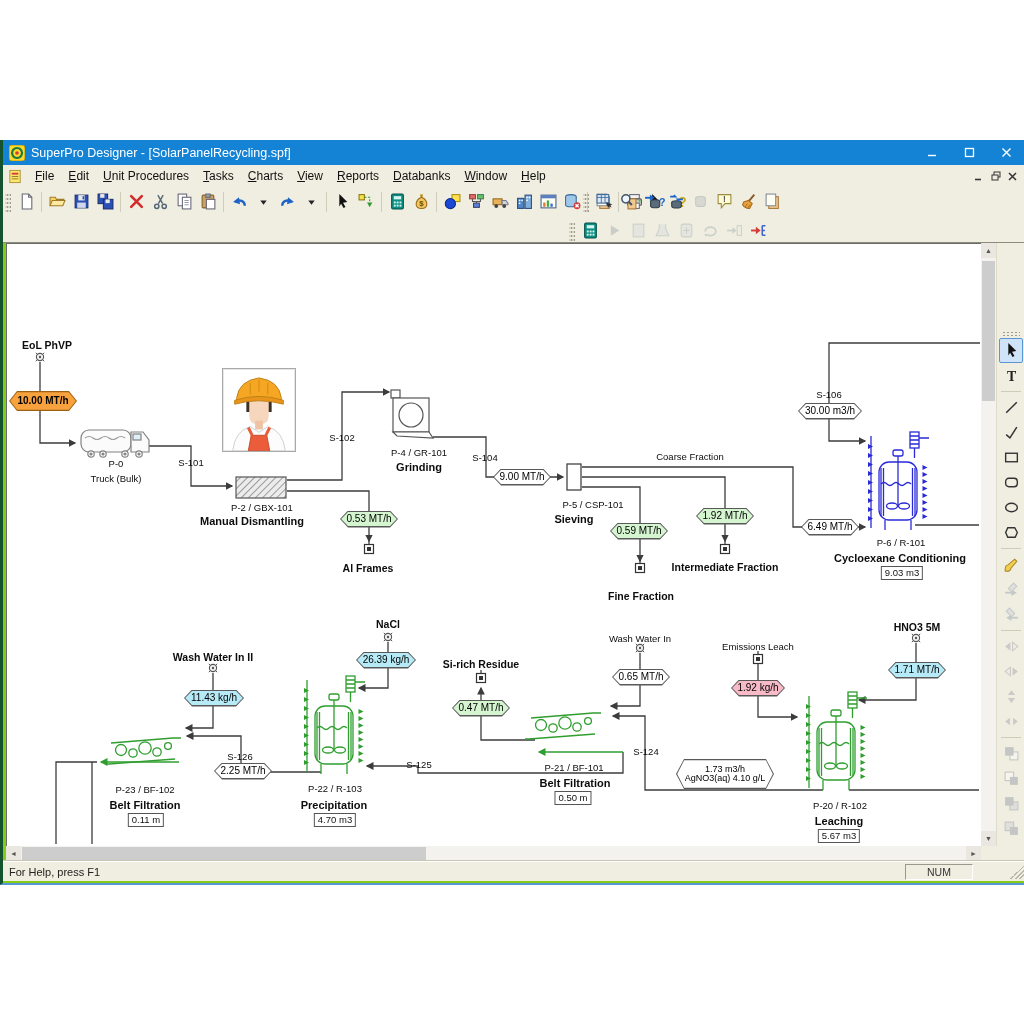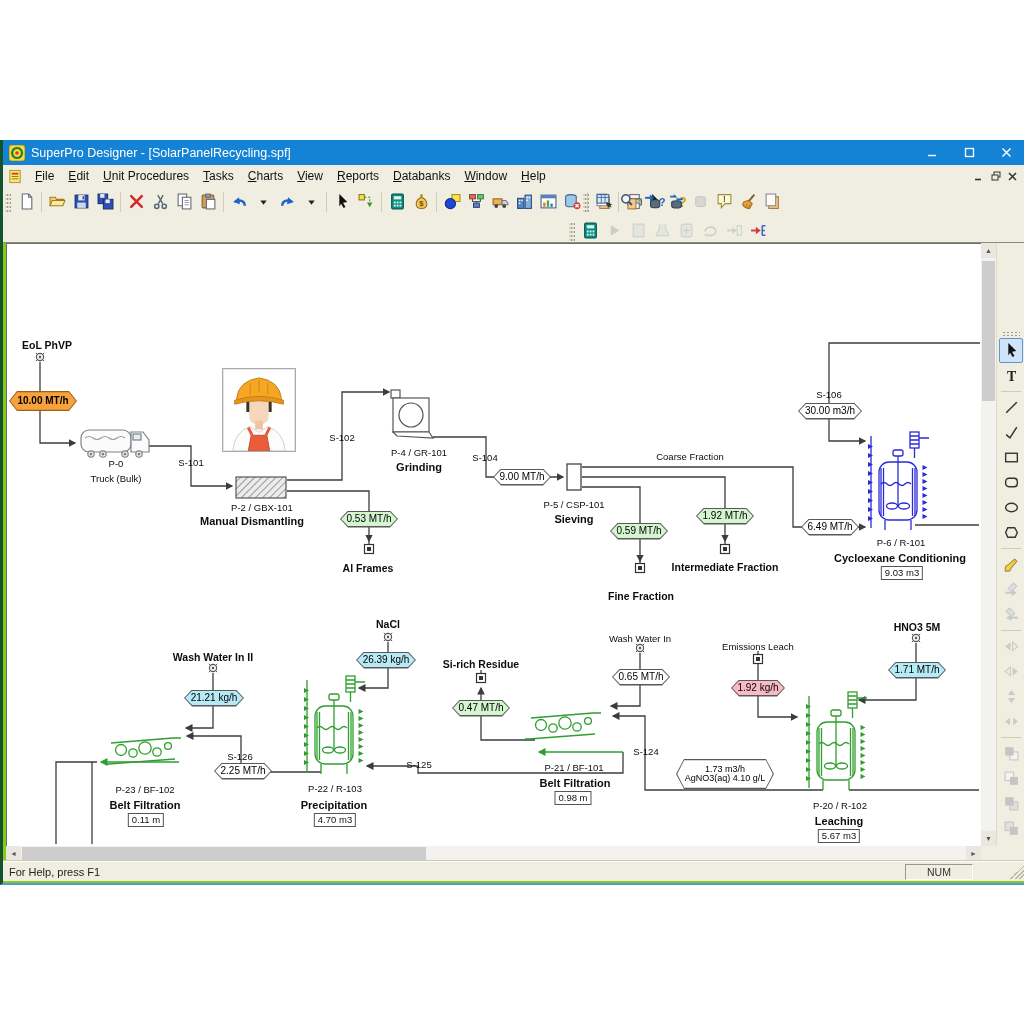--- a/index.html
+++ b/index.html
@@ -634,21 +634,21 @@
         <div class="flag c-green" style="left: 693px; top: 507.5px; width: 58px; height: 17px;">
           <div class="flag-in c-green"><span>1.92 MT/h</span></div>
         </div>
         <div class="flag c-white" style="left: 795px; top: 402.5px; width: 64px; height: 17px;">
           <div class="flag-in c-white"><span>30.00 m3/h</span></div>
         </div>
         <div class="flag c-white" style="left: 798px; top: 518.5px; width: 58px; height: 17px;">
           <div class="flag-in c-white"><span>6.49 MT/h</span></div>
         </div>
         <div class="flag c-cyan" style="left: 181px; top: 689.5px; width: 60px; height: 17px;">
-          <div class="flag-in c-cyan"><span>21.21 kg/h</span></div>
+          <div class="flag-in c-cyan"><span>11.43 kg/h</span></div>
         </div>
         <div class="flag c-cyan" style="left: 353px; top: 651.5px; width: 60px; height: 17px;">
           <div class="flag-in c-cyan"><span>26.39 kg/h</span></div>
         </div>
         <div class="flag c-green" style="left: 449px; top: 699.5px; width: 58px; height: 17px;">
           <div class="flag-in c-green"><span>0.47 MT/h</span></div>
         </div>
         <div class="flag c-white" style="left: 609px; top: 668.5px; width: 58px; height: 17px;">
           <div class="flag-in c-white"><span>0.65 MT/h</span></div>
         </div>
@@ -669,21 +669,21 @@
         <div class="lbl k-id" style="left: 113px; top: 463px;">P-0</div>
         <div class="lbl k-id" style="left: 113px; top: 478px;">Truck (Bulk)</div>
         <div class="lbl k-id" style="left: 188px; top: 462px;">S-101</div>
         <div class="lbl k-id" style="left: 259px; top: 507px;">P-2 / GBX-101</div>
         <div class="lbl k-name" style="left: 249px; top: 521px;">Manual Dismantling</div>
         <div class="lbl k-id" style="left: 339px; top: 437px;">S-102</div>
         <div class="lbl k-io" style="left: 365px; top: 568px;">Al Frames</div>
         <div class="lbl k-id" style="left: 416px; top: 452px;">P-4 / GR-101</div>
         <div class="lbl k-name" style="left: 416px; top: 467px;">Grinding</div>
         <div class="lbl k-id" style="left: 482px; top: 457px;">S-104</div>
-        <div class="lbl k-id" style="left: 571px; top: 504px;">P-5 / CSP-101</div>
+        <div class="lbl k-id" style="left: 590px; top: 504px;">P-5 / CSP-101</div>
         <div class="lbl k-name" style="left: 571px; top: 519px;">Sieving</div>
         <div class="lbl k-plain" style="left: 687px; top: 456px;">Coarse Fraction</div>
         <div class="lbl k-io" style="left: 638px; top: 584px; margin-top: 12px;">Fine Fraction</div>
         <div class="lbl k-io" style="left: 722px; top: 567px;">Intermediate Fraction</div>
         <div class="lbl k-id" style="left: 826px; top: 394px;">S-106</div>
         <div class="lbl k-id" style="left: 898px; top: 542px;">P-6 / R-101</div>
         <div class="lbl k-name" style="left: 897px; top: 558px;">Cycloexane Conditioning</div>
         <div class="lbl k-io" style="left: 210px; top: 657px;">Wash Water In II</div>
         <div class="lbl k-io" style="left: 385px; top: 624px;">NaCl</div>
         <div class="lbl k-io" style="left: 478px; top: 664px;">Si-rich Residue</div>
@@ -697,21 +697,21 @@
         <div class="lbl k-name" style="left: 142px; top: 805px;">Belt Filtration</div>
         <div class="lbl k-id" style="left: 332px; top: 788px;">P-22 / R-103</div>
         <div class="lbl k-name" style="left: 331px; top: 805px;">Precipitation</div>
         <div class="lbl k-id" style="left: 571px; top: 767px;">P-21 / BF-101</div>
         <div class="lbl k-name" style="left: 572px; top: 783px;">Belt Filtration</div>
         <div class="lbl k-id" style="left: 837px; top: 805px;">P-20 / R-102</div>
         <div class="lbl k-name" style="left: 836px; top: 821px;">Leaching</div>
         <div class="val" style="left: 899px; top: 573px;">9.03 m3</div>
         <div class="val" style="left: 143px; top: 820px;">0.11 m</div>
         <div class="val" style="left: 332px; top: 820px;">4.70 m3</div>
-        <div class="val" style="left: 570px; top: 798px;">0.98 m</div>
+        <div class="val" style="left: 570px; top: 798px;">0.50 m</div>
         <div class="val" style="left: 836px; top: 836px;">5.67 m3</div>
       </div>
   </div>
 
   <div class="vsb">
     <span class="arr" style="top:0">▲</span>
     <span class="thumb"></span>
     <span class="arr" style="bottom:0;top:auto">▼</span>
   </div>
   <div class="palette" id="palette">

